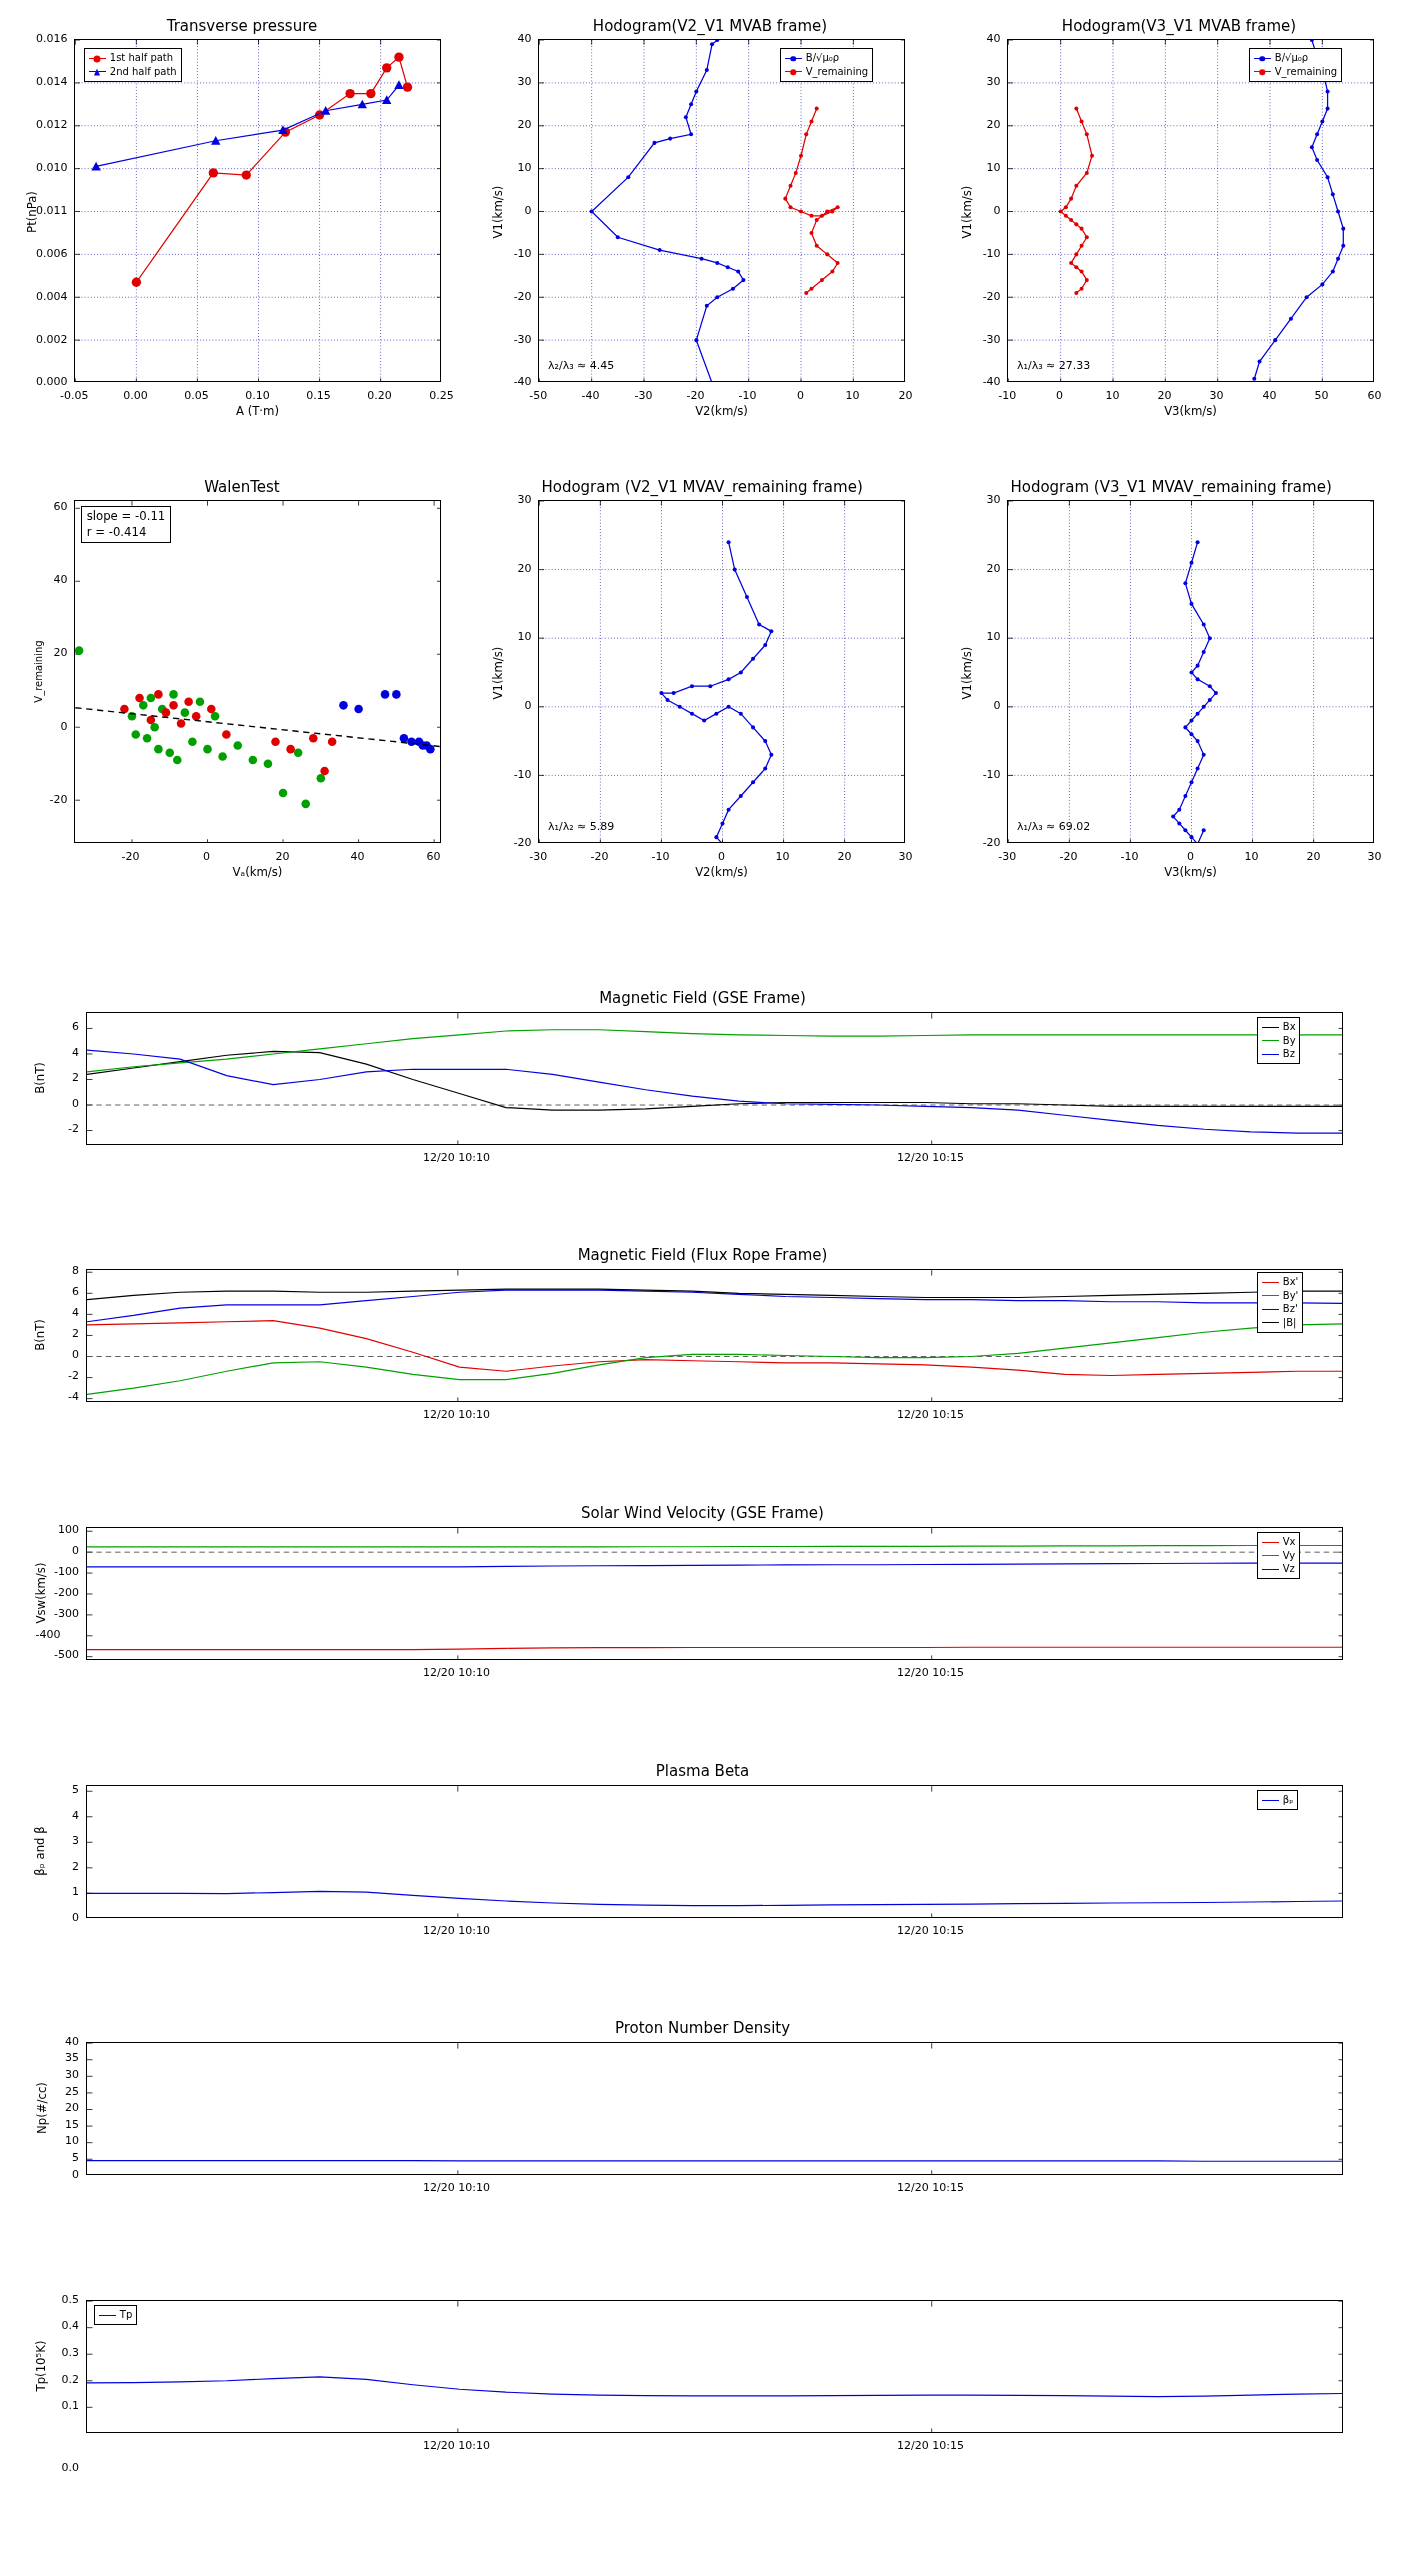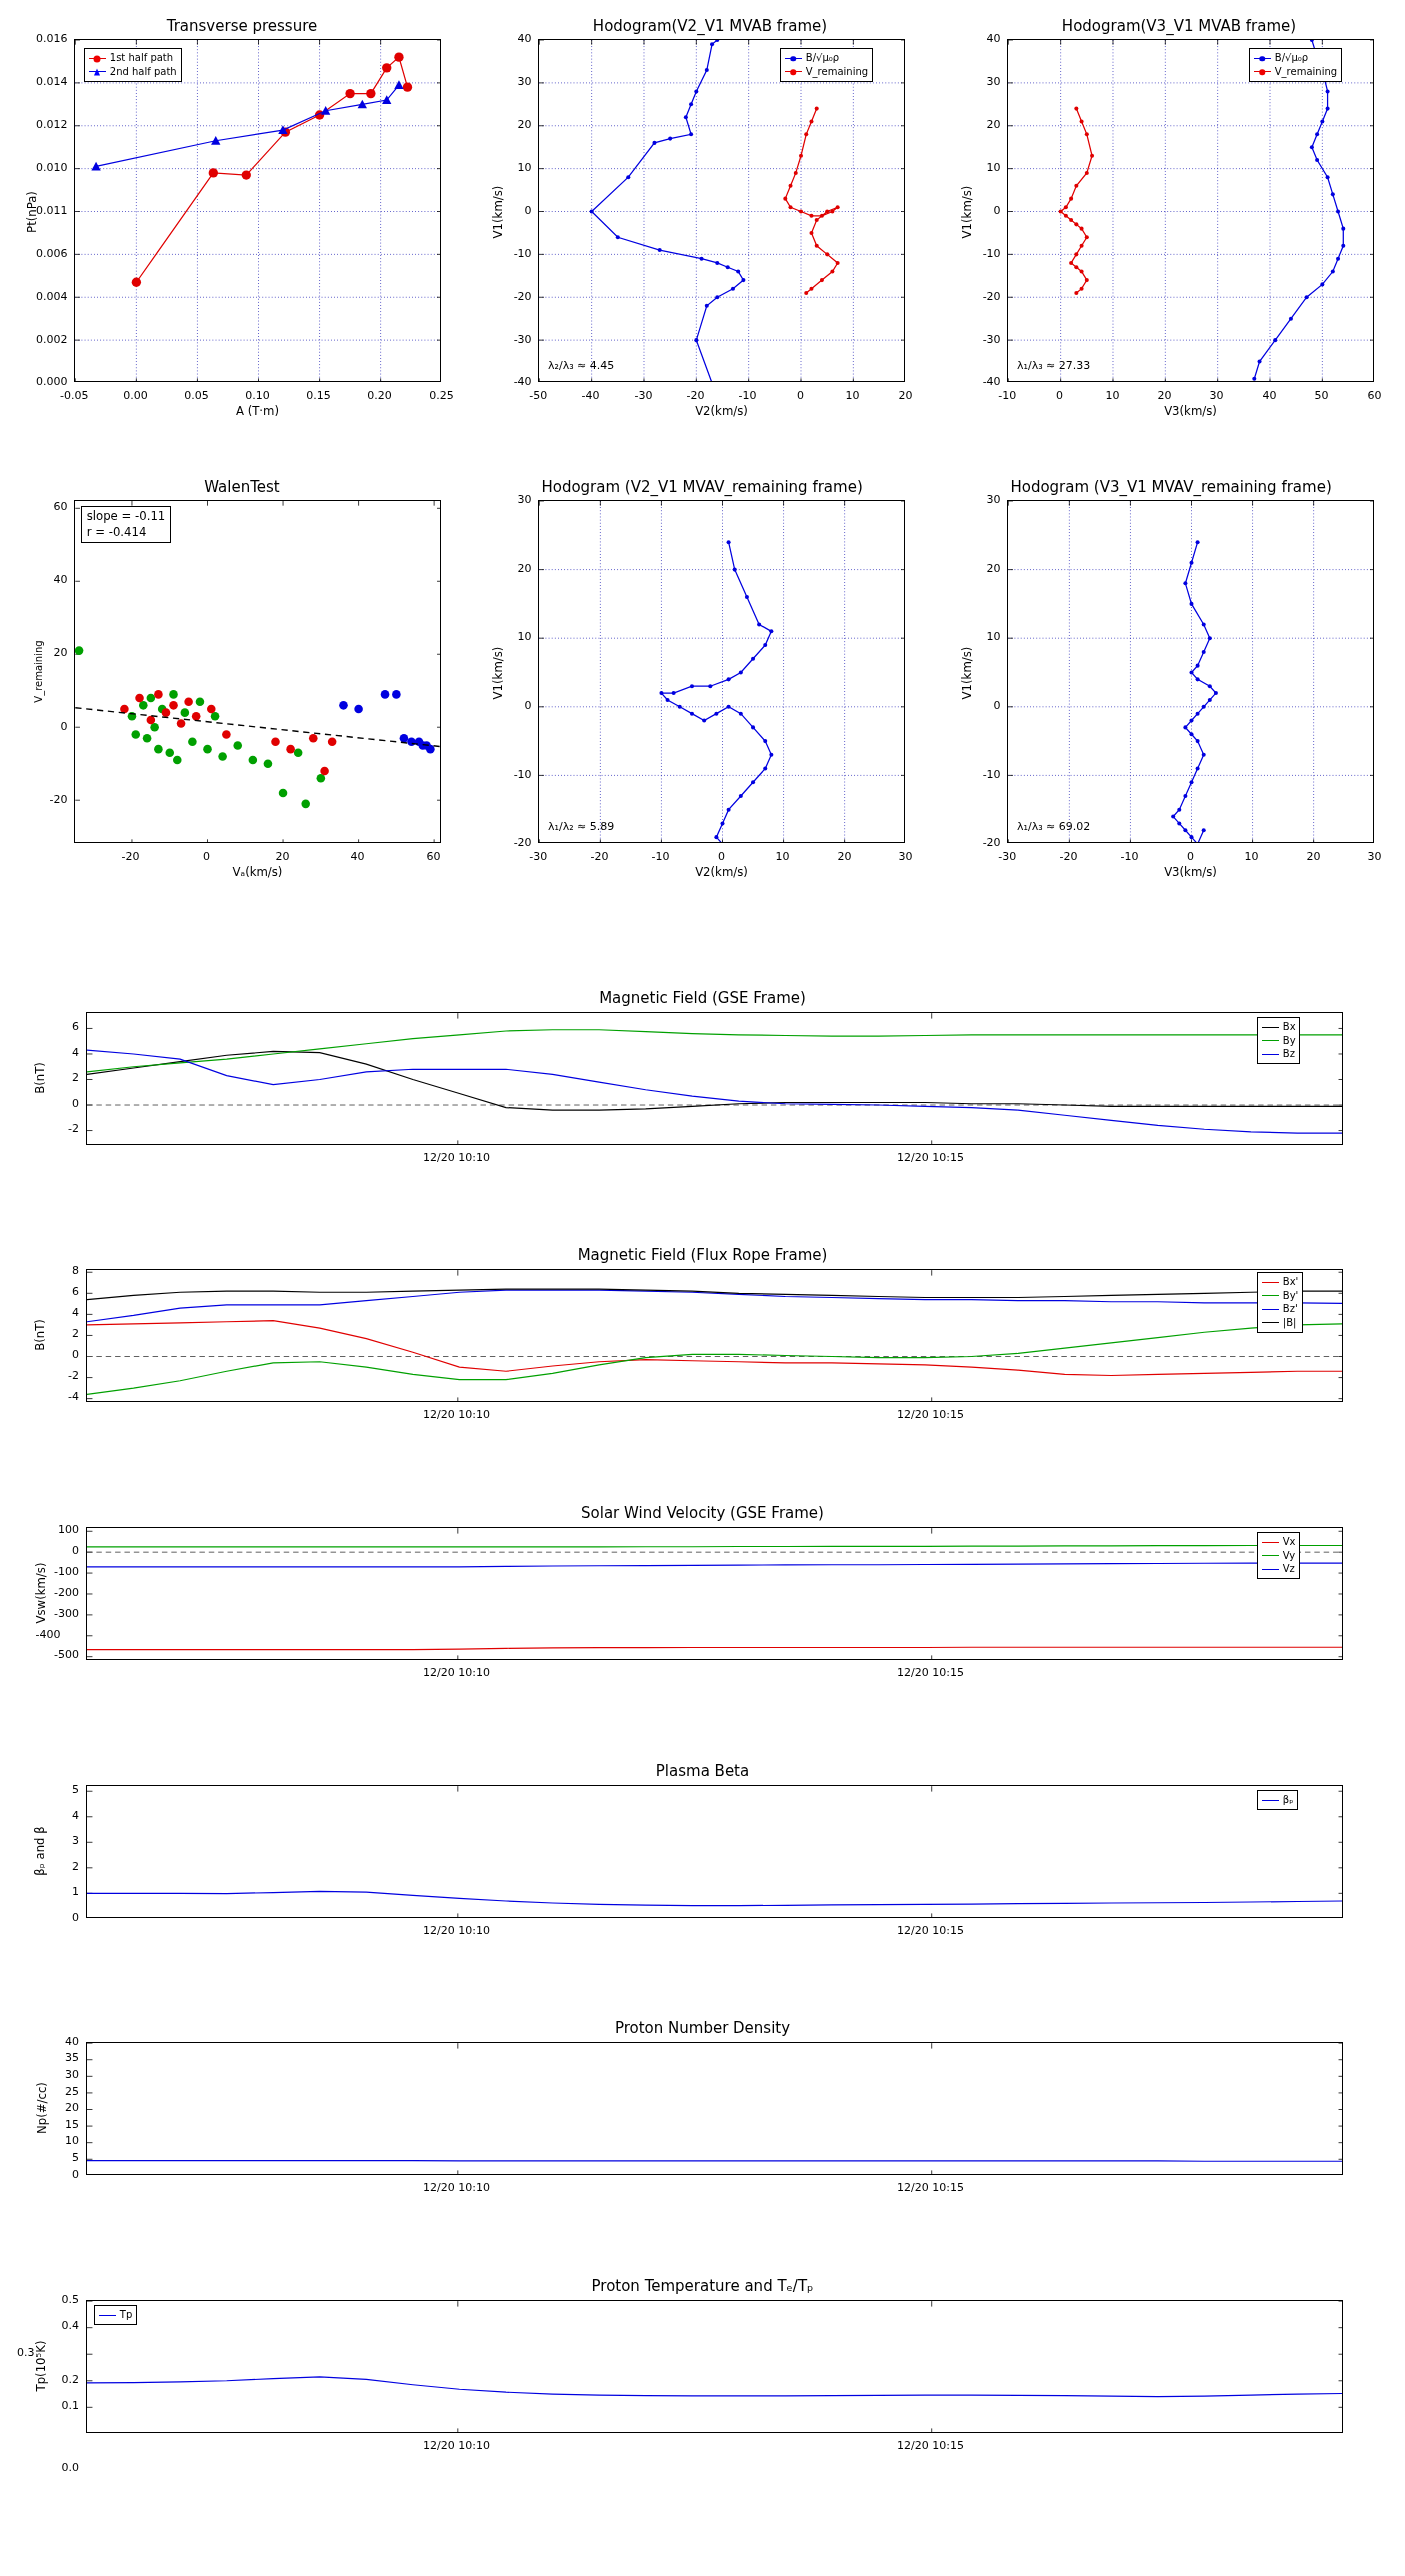--- a/index.html
+++ b/index.html
@@ -916,21 +916,20 @@
       <div class="tick" style="left: 17px; top: 95px; width: 62px; text-align: right;">20</div>
       <div class="tick" style="left: 17px; top: 79px; width: 62px; text-align: right;">25</div>
       <div class="tick" style="left: 17px; top: 62px; width: 62px; text-align: right;">30</div>
       <div class="tick" style="left: 17px; top: 45px; width: 62px; text-align: right;">35</div>
       <div class="tick" style="left: 17px; top: 29px; width: 62px; text-align: right;">40</div>
       <div class="tick" style="left: 394px; top: 175px; width: 125px; text-align: center;">12/20 10:10</div>
       <div class="tick" style="left: 868px; top: 175px; width: 125px; text-align: center;">12/20 10:15</div>
     </div>
 
   <div class="panel" style="left:0;top:2264px;width:1405px;height:234px;">
-    <div class="title" style="left:0;top:12.5px;width:1405px;">Proton Temperature and Tₑ/Tₚ</div>
     <div class="plotbox" style="left:86px;top:36px;width:1257px;height:133px;">
       <svg id="svg-ts5" width="1257" height="133" viewBox="0 0 1610 170">
           <line x1="0" y1="170" x2="7" y2="170" stroke="#000"></line>
           <line x1="1610" y1="170" x2="1603" y2="170" stroke="#000"></line>
           <line x1="0" y1="136" x2="7" y2="136" stroke="#000"></line>
           <line x1="1610" y1="136" x2="1603" y2="136" stroke="#000"></line>
           <line x1="0" y1="102" x2="7" y2="102" stroke="#000"></line>
           <line x1="1610" y1="102" x2="1603" y2="102" stroke="#000"></line>
           <line x1="0" y1="68" x2="7" y2="68" stroke="#000"></line>
           <line x1="1610" y1="68" x2="1603" y2="68" stroke="#000"></line>
@@ -948,21 +947,21 @@
     <div class="ylabel" style="left:-1.6px;top:95px;width:86px;text-align:center;transform:rotate(-90deg);">Tp(10⁵K)</div>
     <div class="legend" style="left:94px;top:41px;">
       <div class="row">
           <span class="lgline" style="border-color:#0000e0;"></span>
           <span>Tp</span>
         </div>
     </div>
   <div class="tick" style="left: 17px; top: 162px; width: 62px; text-align: right; margin-top: 35px;">0.0</div>
       <div class="tick" style="left: 17px; top: 135px; width: 62px; text-align: right;">0.1</div>
       <div class="tick" style="left: 17px; top: 109px; width: 62px; text-align: right;">0.2</div>
-      <div class="tick" style="left: 17px; top: 82px; width: 62px; ">0.3</div>
+      <div class="tick" style="left: 17px; top: 82px; width: 62px; text-align: right;">0.3</div>
       <div class="tick" style="left: 17px; top: 55px; width: 62px; text-align: right;">0.4</div>
       <div class="tick" style="left: 17px; top: 29px; width: 62px; text-align: right;">0.5</div>
       <div class="tick" style="left: 394px; top: 175px; width: 125px; text-align: center;">12/20 10:10</div>
       <div class="tick" style="left: 868px; top: 175px; width: 125px; text-align: center;">12/20 10:15</div>
     </div>
 
 </div>
 
 
 </body></html>

